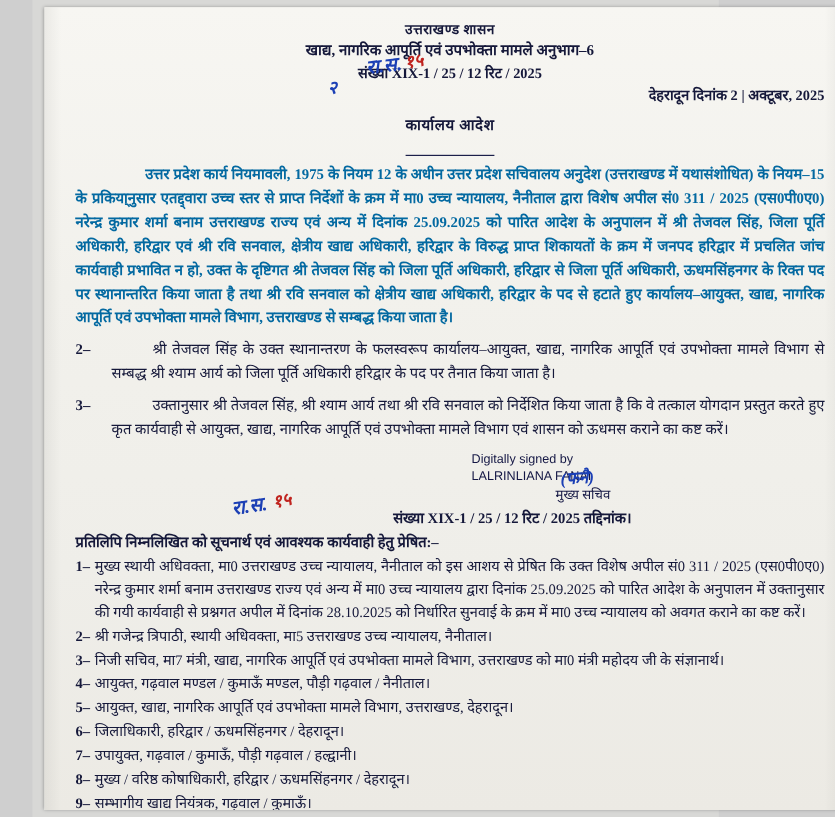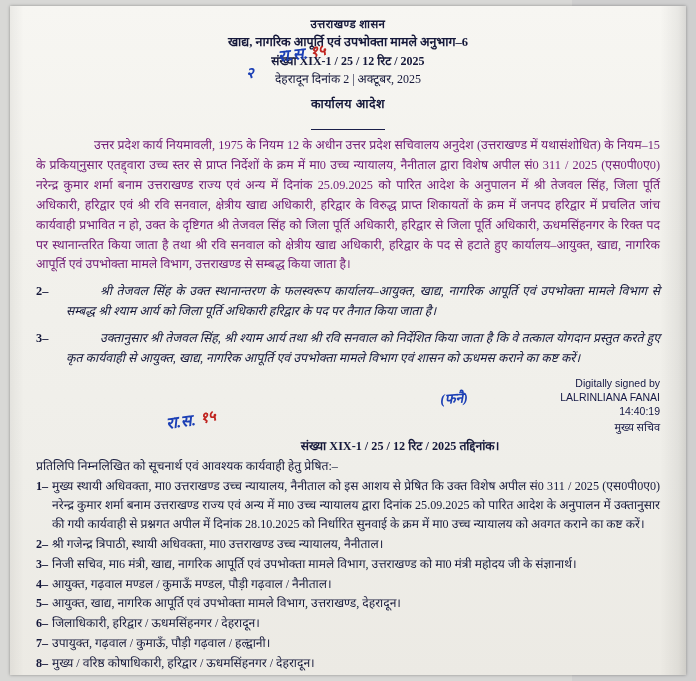--- a/index.html
+++ b/index.html
@@ -12,20 +12,21 @@
     height: 681px;
     overflow: hidden;
     font-family: "Liberation Sans", sans-serif;
   }
   .page {
     position: relative;
     width: 572px;
     height: 681px;
     background: #d8d8d6;
     box-sizing: border-box;
+    margin-left: 27px;
   }
   .sheet {
     position: absolute;
     left: 10px;
     top: 6px;
     width: 676px;
     height: 669px;
     background: #f4f3ef;
     box-shadow: 0 0 3px rgba(0,0,0,0.35);
     overflow: hidden;
@@ -74,87 +75,87 @@
     margin: 1px 0 2px 0;
   }
   .hdr-num {
     font-size: 12px;
     font-weight: 700;
     margin: 1px 0 1px 0;
     position: relative;
   }
   .hdr-date {
     font-size: 12px;
-    font-weight: 400;
+    font-weight: 700;
     margin: 1px 0 6px 0;
+    text-align: right;
   }
   .order-title {
     font-size: 12.5px;
     font-weight: 700;
     margin: 8px 0 6px 0;
     letter-spacing: 0.5px;
   }
   .hr-under {
     display: inline-block;
     border-bottom: 1.2px solid #1b1f4a;
     padding-bottom: 17px;
   }
 
   p.body {
     font-size: 12.3px;
     line-height: 1.62;
     text-align: justify;
     margin: 0 0 7px 0;
-    color: #701a75;
+    color: #0369a1;
+    font-weight: bold;
   }
   p.body.indent { text-indent: 58px; }
   .para-row {
     display: flex;
     gap: 0px;
     margin-bottom: 7px;
   }
   .para-row .num {
     width: 30px;
     flex: 0 0 30px;
     font-size: 12.3px;
     font-weight: 700;
     line-height: 1.62;
   }
   .para-row .txt {
     flex: 1 1 auto;
     font-size: 12.3px;
     line-height: 1.62;
     text-align: justify;
     text-indent: 34px;
-    font-style: italic;
   }
 
   .sign-block {
     margin-top: 6px;
     margin-left: 330px;
     font-family: "Liberation Sans", sans-serif;
     font-size: 10.5px;
     line-height: 1.35;
     color: #141744;
-    text-align: right;
   }
   .sign-block div { white-space: nowrap; }
 
   .second-num {
     margin-top: 2px;
     font-size: 12.2px;
     font-weight: 700;
     position: relative;
     padding-left: 104px;
     text-align: center;
   }
   .copy-head {
     font-size: 12.2px;
     margin: 3px 0 3px 0;
-    font-weight: 400;
+    font-weight: 700;
   }
   ol.copy-list {
     list-style: none;
     margin: 0;
     padding: 0;
     font-size: 12.1px;
     line-height: 1.56;
   }
   ol.copy-list li {
     display: flex;
@@ -252,45 +253,44 @@
       </div>
 
       <div class="para-row">
         <div class="num">3–</div>
         <div class="txt">उक्तानुसार श्री तेजवल सिंह, श्री श्याम आर्य तथा श्री रवि सनवाल को निर्देशित किया जाता है कि वे तत्काल योगदान प्रस्तुत करते हुए कृत कार्यवाही से आयुक्त, खाद्य, नागरिक आपूर्ति एवं उपभोक्ता मामले विभाग एवं शासन को ऊधमस कराने का कष्ट करें।</div>
       </div>
 
       <div class="sign-block">
         <div>Digitally signed by</div>
         <div>LALRINLIANA FANAI</div>
-        <div>14:40:19</div>
         <div style="height:2px"></div>
         <div style="padding-left:70px; font-family:'Liberation Serif',serif; font-size:11px;">मुख्य सचिव</div>
       </div>
 
       <div class="second-num">
         <span>संख्या</span>
         <span>XIX-1 / 25 / 12 रिट / 2025</span>
         <span>तद्दिनांक।</span>
       </div>
 
       <div class="copy-head">प्रतिलिपि निम्नलिखित को सूचनार्थ एवं आवश्यक कार्यवाही हेतु प्रेषित:–</div>
 
       <ol class="copy-list">
         <li>
             <span class="n">1–</span>
             <span class="t">मुख्य स्थायी अधिवक्ता, मा0 उत्तराखण्ड उच्च न्यायालय, नैनीताल को इस आशय से प्रेषित कि उक्त विशेष अपील सं0 311 / 2025 (एस0पी0ए0) नरेन्द्र कुमार शर्मा बनाम उत्तराखण्ड राज्य एवं अन्य में मा0 उच्च न्यायालय द्वारा दिनांक 25.09.2025 को पारित आदेश के अनुपालन में उक्तानुसार की गयी कार्यवाही से प्रश्नगत अपील में दिनांक 28.10.2025 को निर्धारित सुनवाई के क्रम में मा0 उच्च न्यायालय को अवगत कराने का कष्ट करें।</span>
           </li>
         <li>
             <span class="n">2–</span>
-            <span class="t">श्री गजेन्द्र त्रिपाठी, स्थायी अधिवक्ता, मा0 उत्तराखण्ड उच्च न्यायालय, नैनीताल।</span>
+            <span class="t">श्री गजेन्द्र त्रिपाठी, स्थायी अधिवक्ता, मा5 उत्तराखण्ड उच्च न्यायालय, नैनीताल।</span>
           </li>
         <li>
             <span class="n">3–</span>
-            <span class="t">निजी सचिव, मा6 मंत्री, खाद्य, नागरिक आपूर्ति एवं उपभोक्ता मामले विभाग, उत्तराखण्ड को मा0 मंत्री महोदय जी के संज्ञानार्थ।</span>
+            <span class="t">निजी सचिव, मा7 मंत्री, खाद्य, नागरिक आपूर्ति एवं उपभोक्ता मामले विभाग, उत्तराखण्ड को मा0 मंत्री महोदय जी के संज्ञानार्थ।</span>
           </li>
         <li>
             <span class="n">4–</span>
             <span class="t">आयुक्त, गढ़वाल मण्डल / कुमाऊँ मण्डल, पौड़ी गढ़वाल / नैनीताल।</span>
           </li>
         <li>
             <span class="n">5–</span>
             <span class="t">आयुक्त, खाद्य, नागरिक आपूर्ति एवं उपभोक्ता मामले विभाग, उत्तराखण्ड, देहरादून।</span>
           </li>
         <li>

